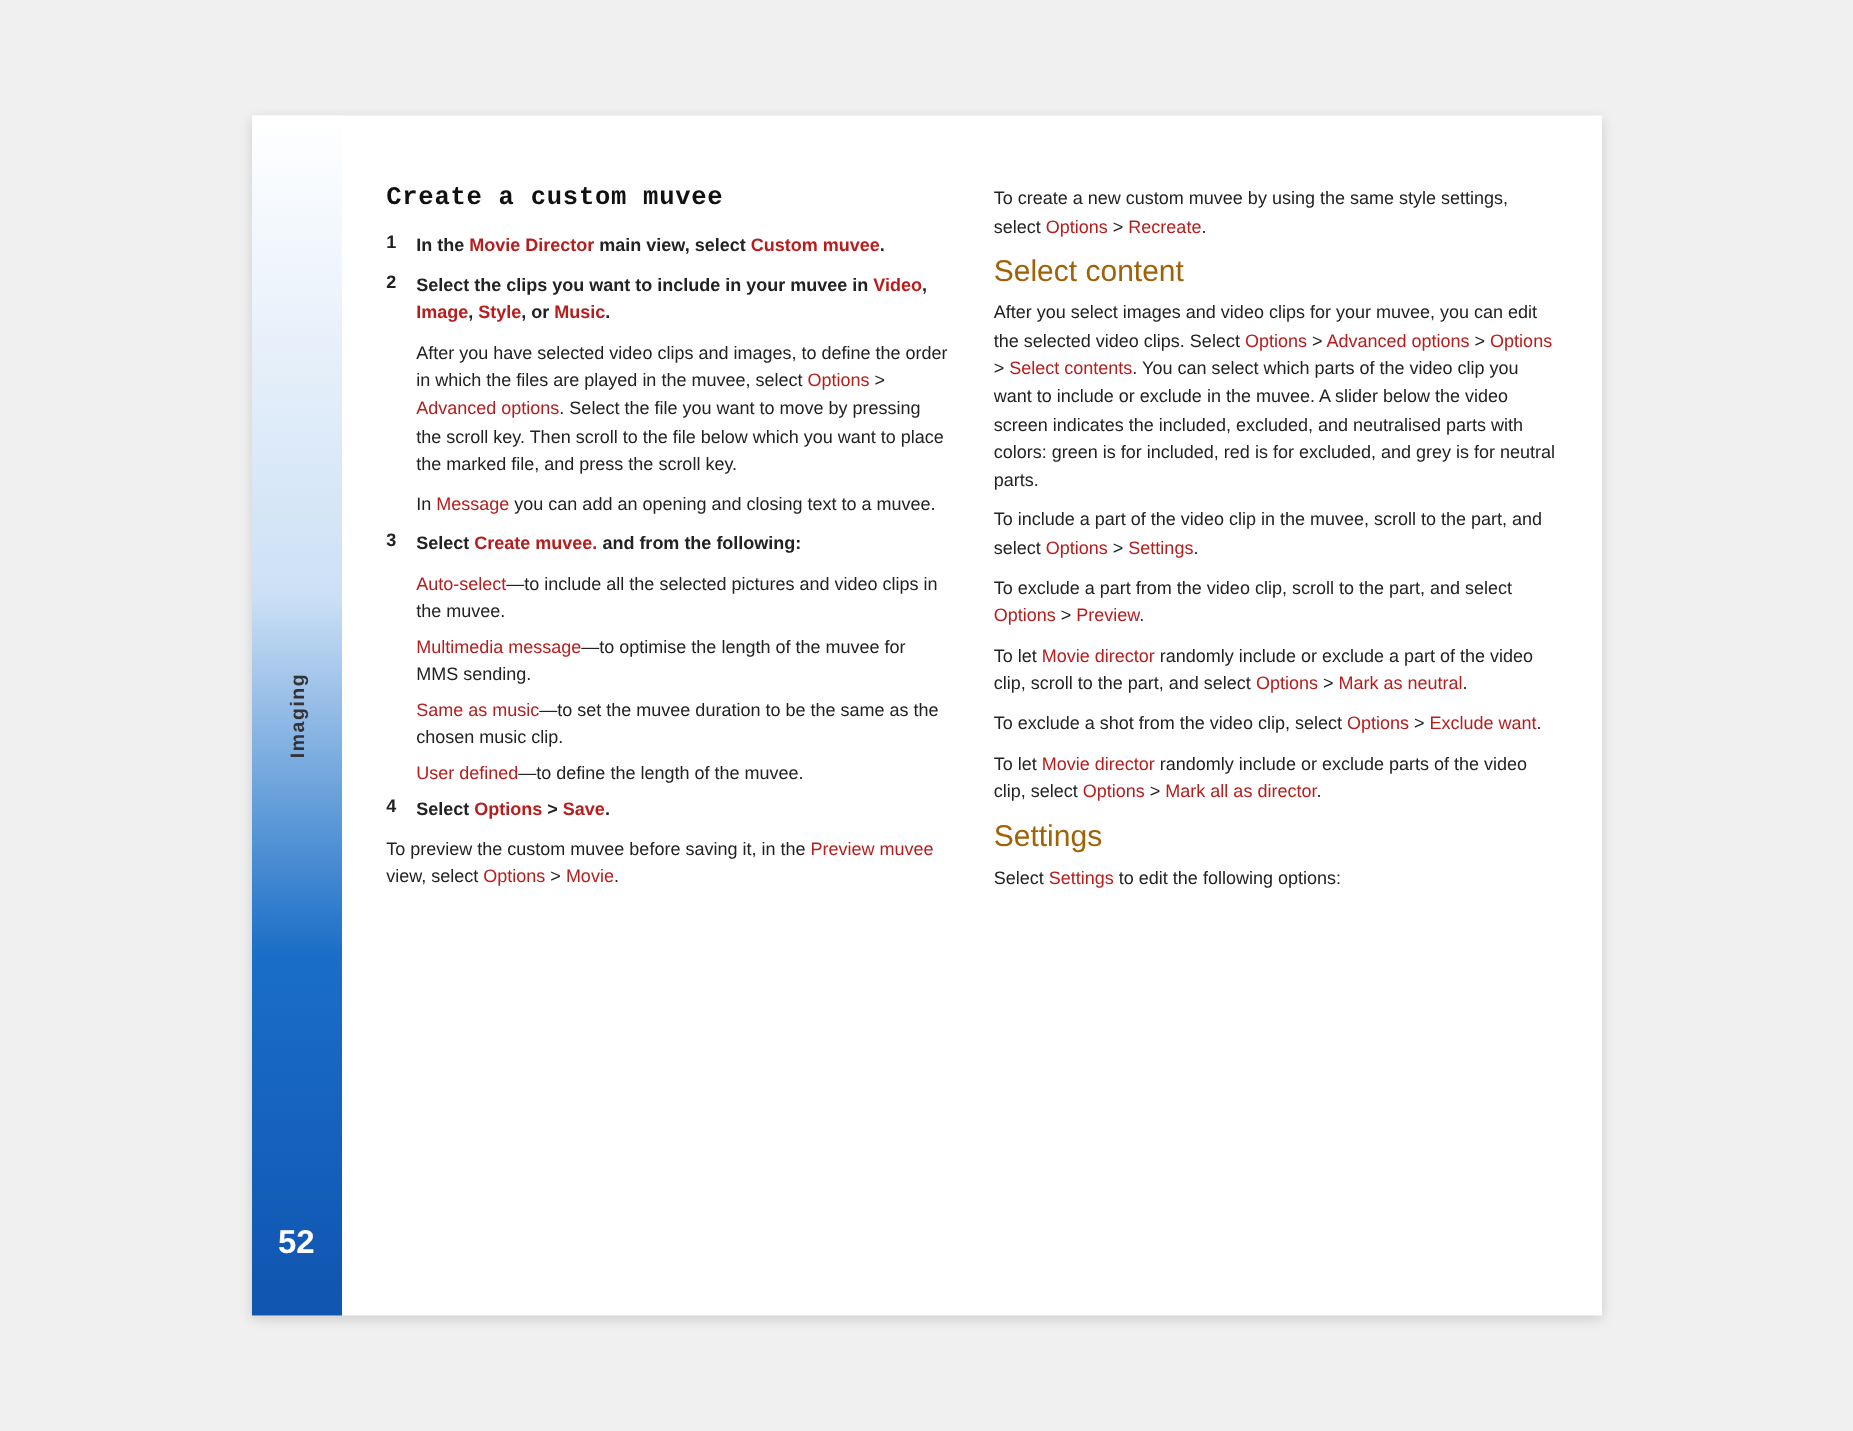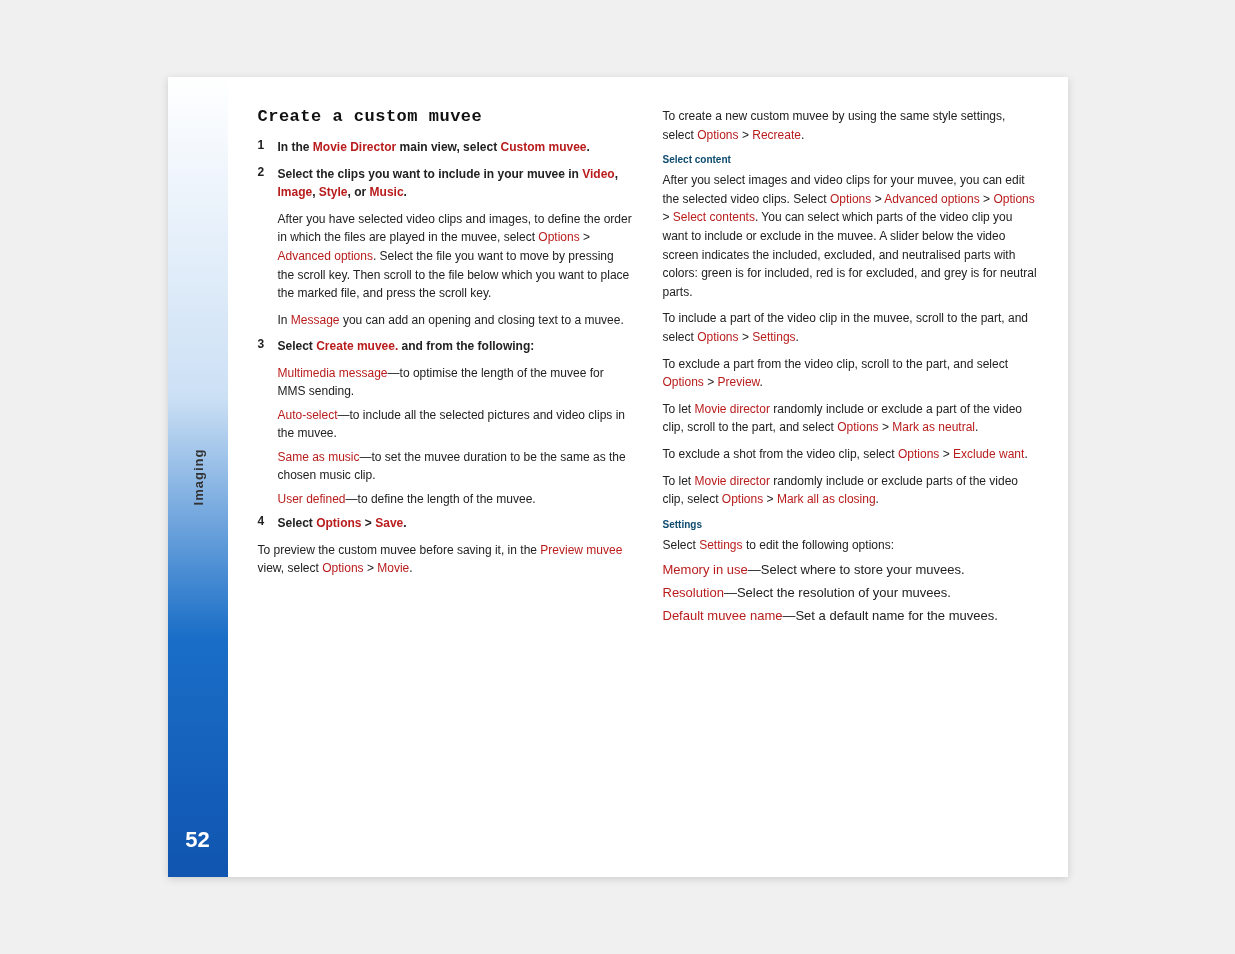--- a/index.html
+++ b/index.html
@@ -42,50 +42,51 @@
       font-weight: bold;
       color: #333;
       white-space: nowrap;
       letter-spacing: 1px;
     }
     .page-number {
       font-size: 22px;
       font-weight: bold;
       color: #fff;
       position: absolute;
-      bottom: 24px;
+      bottom: 36px;
       left: 50%;
       transform: translateX(-50%);
     }
     
     .content {
       flex: 1;
       padding: 30px 30px 20px 30px;
       display: flex;
       gap: 30px;
       overflow: hidden;
+      margin-top: 16px;
     }
     .col-left {
       flex: 1;
     }
     .col-right {
       flex: 1;
     }
     h2 {
       font-size: 17px;
       font-weight: bold;
       color: #111;
       margin-bottom: 12px;
       font-family: 'Courier New', monospace;
       letter-spacing: 0.5px;
     }
     h3 {
-      font-size: 10px;
-      font-weight: bold;
-      color: #0c4a6e;
+      font-size: 20px;
+      font-weight: normal;
+      color: #a16207;
       margin-bottom: 6px;
       margin-top: 10px;
     }
     p {
       font-size: 12px;
       line-height: 1.55;
       color: #222;
       margin-bottom: 8px;
     }
     .step {
@@ -162,26 +163,26 @@
 
       <div class="step">
         <span class="step-num">3</span>
         <span class="step-content">
           Select <a class="link">Create muvee.</a> and from the following:
         </span>
       </div>
 
       <div class="indent">
         <div class="sub-item">
+          <a class="link">Auto-select</a>—to include all the selected pictures and video clips in the muvee.
+        </div>
+        <div class="sub-item">
           <a class="link">Multimedia message</a>—to optimise the length of the muvee for MMS sending.
         </div>
         <div class="sub-item">
-          <a class="link">Auto-select</a>—to include all the selected pictures and video clips in the muvee.
-        </div>
-        <div class="sub-item">
           <a class="link">Same as music</a>—to set the muvee duration to be the same as the chosen music clip.
         </div>
         <div class="sub-item">
           <a class="link">User defined</a>—to define the length of the muvee.
         </div>
       </div>
 
       <div class="step">
         <span class="step-num">4</span>
         <span class="step-content">
@@ -216,36 +217,25 @@
 
       <p>
         To let <a class="link">Movie director</a> randomly include or exclude a part of the video clip, scroll to the part, and select <a class="link">Options</a> &gt; <a class="link">Mark as neutral</a>.
       </p>
 
       <p>
         To exclude a shot from the video clip, select <a class="link">Options</a> &gt; <a class="link">Exclude want</a>.
       </p>
 
       <p>
-        To let <a class="link">Movie director</a> randomly include or exclude parts of the video clip, select <a class="link">Options</a> &gt; <a class="link">Mark all as closing</a>.
+        To let <a class="link">Movie director</a> randomly include or exclude parts of the video clip, select <a class="link">Options</a> &gt; <a class="link">Mark all as director</a>.
       </p>
 
       <h3>Settings</h3>
 
       <p>
         Select <a class="link">Settings</a> to edit the following options:
       </p>
 
-      <div>
-        <div class="option-item">
-          <a class="link">Memory in use</a>—Select where to store your muvees.
-        </div>
-        <div class="option-item">
-          <a class="link">Resolution</a>—Select the resolution of your muvees.
-        </div>
-        <div class="option-item">
-          <a class="link">Default muvee name</a>—Set a default name for the muvees.
-        </div>
-      </div>
 
     </div>
   </div>
 </div>
 
 </body></html>

